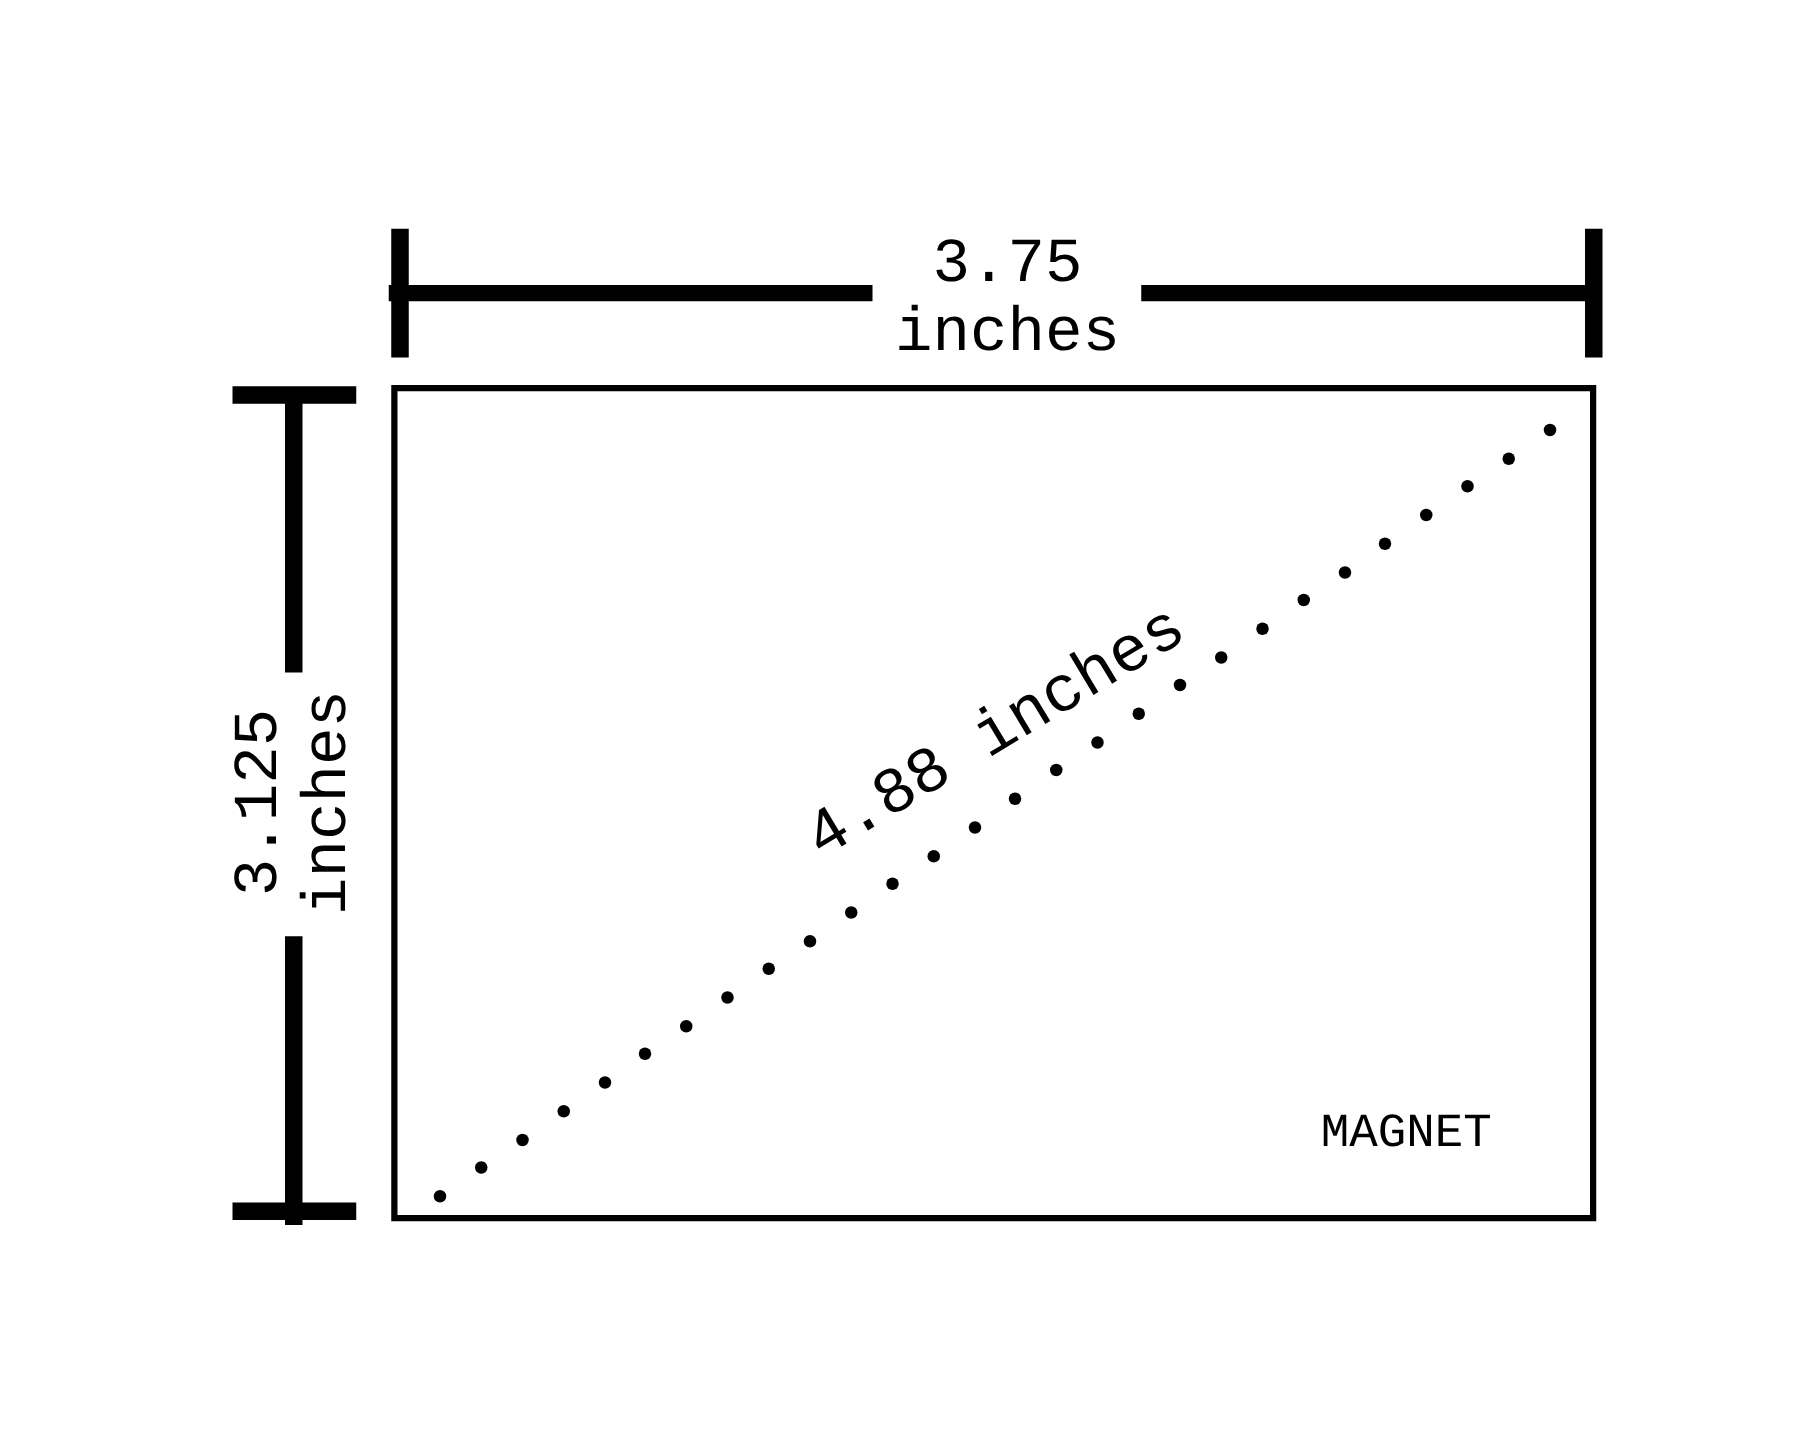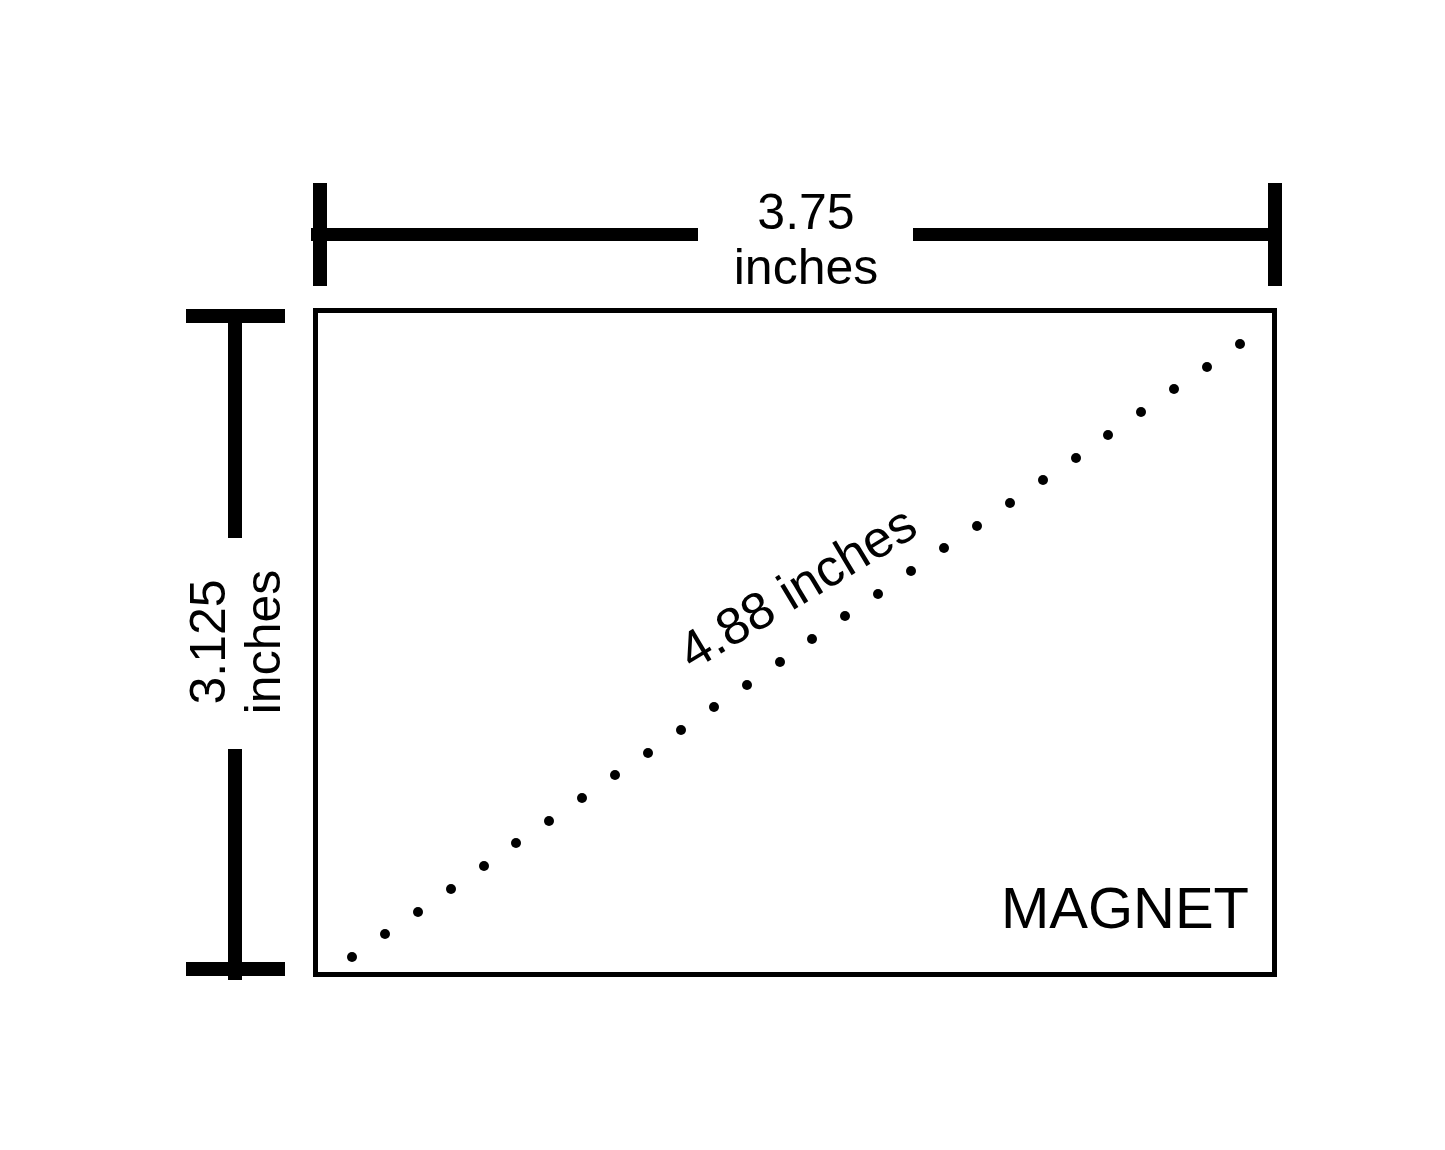--- a/index.html
+++ b/index.html
@@ -3,21 +3,21 @@
 <meta charset="utf-8">
 <style>
   :root { --ink: #000000; --bg: #ffffff; }
   * { margin: 0; padding: 0; box-sizing: border-box; }
   html, body { background: var(--bg); }
   .canvas {
     position: relative;
     width: 1445px;
     height: 1150px;
     background: var(--bg);
-    font-family: Liberation Sans, sans-serif;
+    font-family: Liberation Mono, monospace;
     color: var(--ink);
     overflow: hidden;
   }
   .seg { position: absolute; background: var(--ink); }
   .hseg { height: 13px; }
   .vseg { width: 14px; }
   .capv { position: absolute; width: 14px; height: 103px; background: var(--ink); }
   .caph { position: absolute; width: 99px; height: 14px; background: var(--ink); }
   .outline {
     position: absolute;
@@ -36,21 +36,21 @@
   }
   .dim-label.rot90 { transform: translate(-50%, -50%) rotate(-90deg); }
   .diag-label {
     position: absolute;
     font-size: 52px;
     white-space: nowrap;
     transform: translate(-50%, -50%) rotate(-31deg);
   }
   .shape-label {
     position: absolute;
-    font-size: 58px;
+    font-size: 38px;
     white-space: nowrap;
     transform: translate(-50%, -50%);
   }
   .dot {
     position: absolute;
     width: 10px; height: 10px;
     border-radius: 50%;
     background: var(--ink);
   }
 </style>

